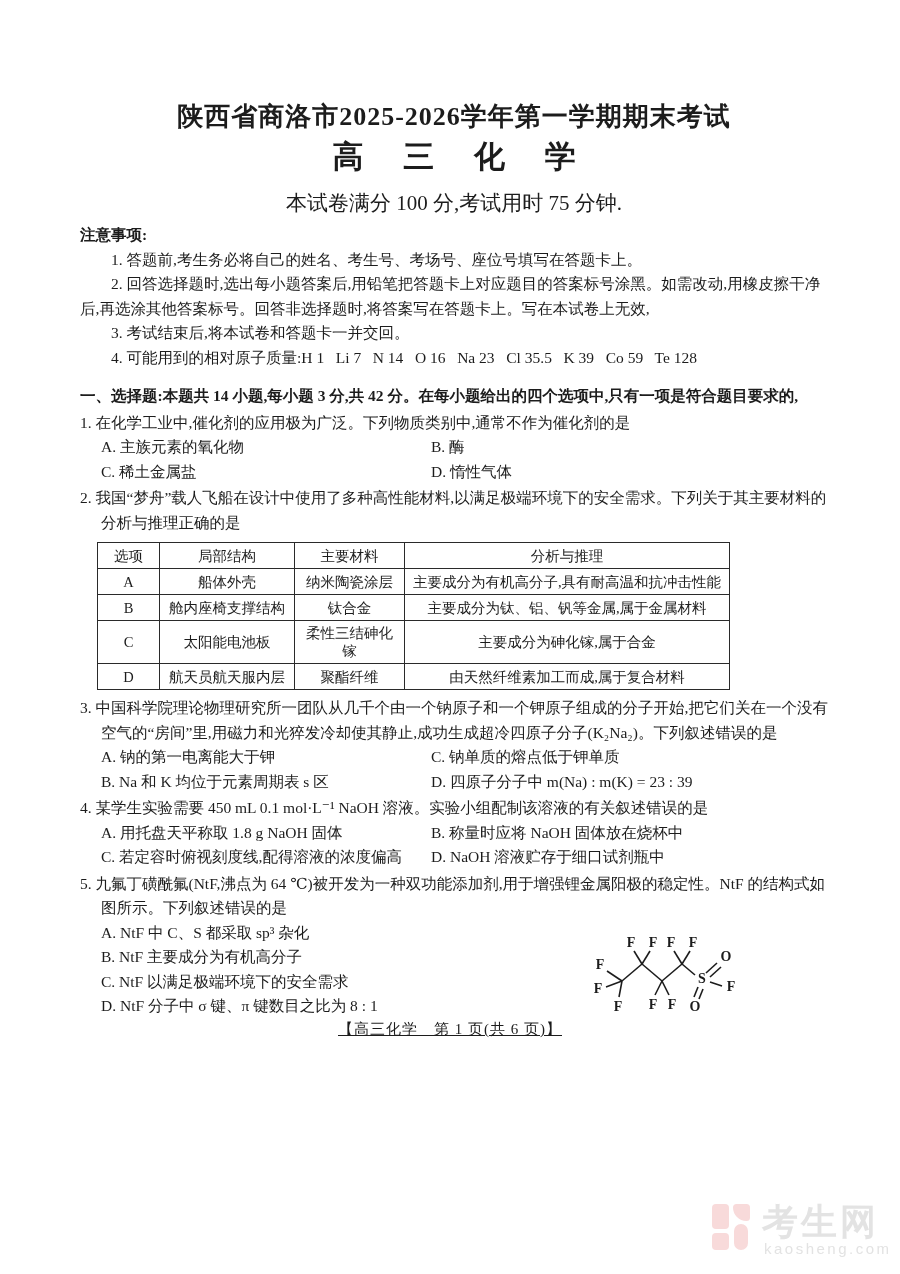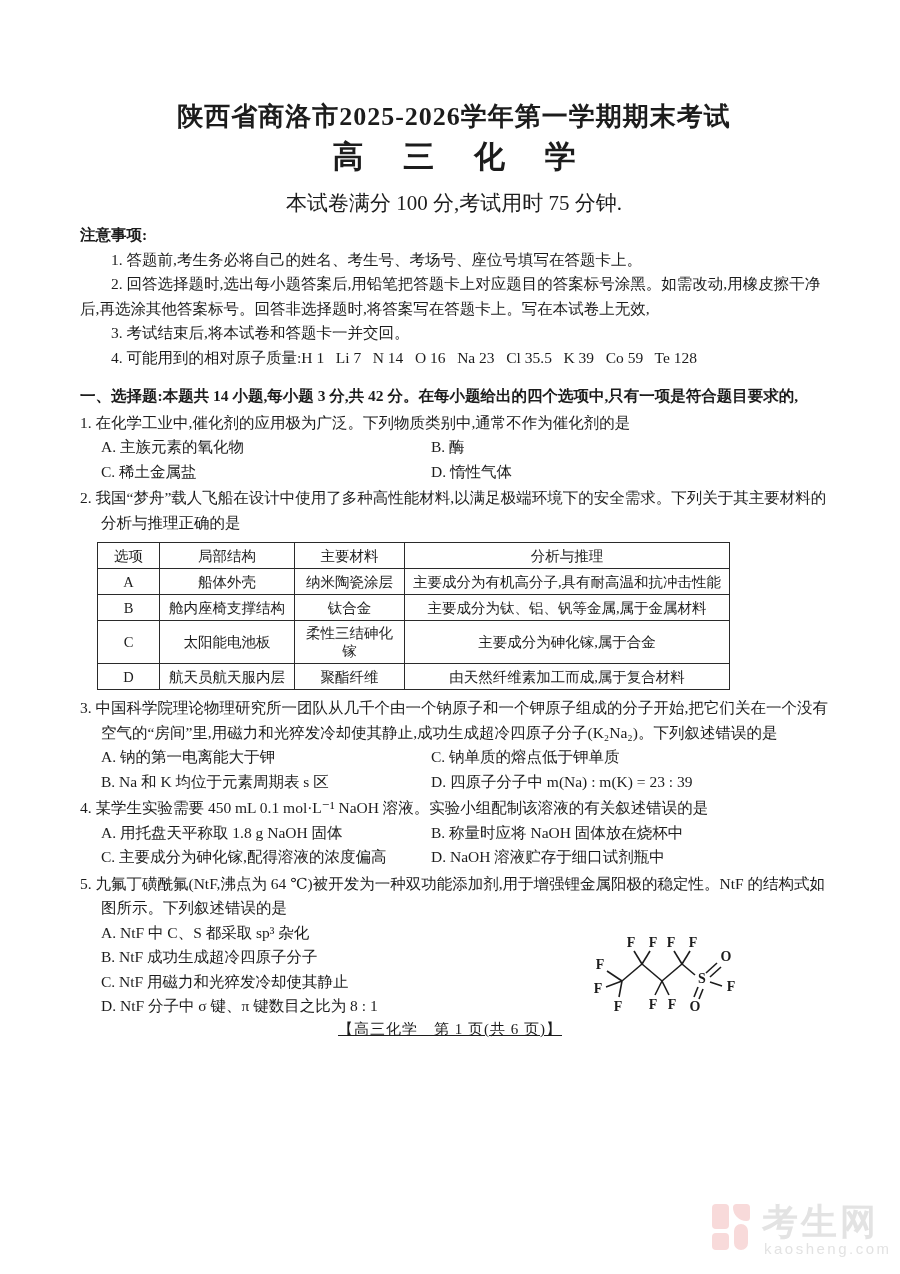--- a/index.html
+++ b/index.html
@@ -124,32 +124,32 @@
         <div>B. Na 和 K 均位于元素周期表 s 区</div>
         <div>D. 四原子分子中 m(Na) : m(K) = 23 : 39</div>
       </div>
     </div>
 
     <div>
       <p class="line q">4. 某学生实验需要 450 mL  0.1 mol·L⁻¹ NaOH 溶液。实验小组配制该溶液的有关叙述错误的是</p>
       <div class="opts">
         <div>A. 用托盘天平称取 1.8 g NaOH 固体</div>
         <div>B. 称量时应将 NaOH 固体放在烧杯中</div>
-        <div>C. 主要成分为砷化镓,配得溶液的浓度偏高</div>
+        <div>C. 若定容时俯视刻度线,配得溶液的浓度偏高</div>
         <div>D. NaOH 溶液贮存于细口试剂瓶中</div>
       </div>
     </div>
 
     <div>
       <p class="line q">5. 九氟丁磺酰氟(NtF,沸点为 64 ℃)被开发为一种双功能添加剂,用于增强锂金属阳极的稳定性。NtF 的结构式如图所示。下列叙述错误的是</p>
       <div class="q5wrap">
         <div class="q5opts" style="padding-left:21px;">
           <p class="line">A. NtF 中 C、S 都采取 sp³ 杂化</p>
-          <p class="line">B. NtF 成功生成超冷四原子分子</p>
-          <p class="line">C. NtF 用磁力和光猝发冷却使其静止</p>
+          <p class="line">B. NtF 主要成分为有机高分子</p>
+          <p class="line">C. NtF 以满足极端环境下的安全需求</p>
           <p class="line">D. NtF 分子中 σ 键、π 键数目之比为 8 : 1</p>
         </div>
         <div class="q5fig">
           <svg width="190" height="104" viewBox="0 0 190 104">
 
             <line x1="46" y1="56" x2="66" y2="39"></line>
             <line x1="66" y1="39" x2="86" y2="56"></line>
             <line x1="86" y1="56" x2="106" y2="39"></line>
             <line x1="106" y1="39" x2="119" y2="50"></line>
 

